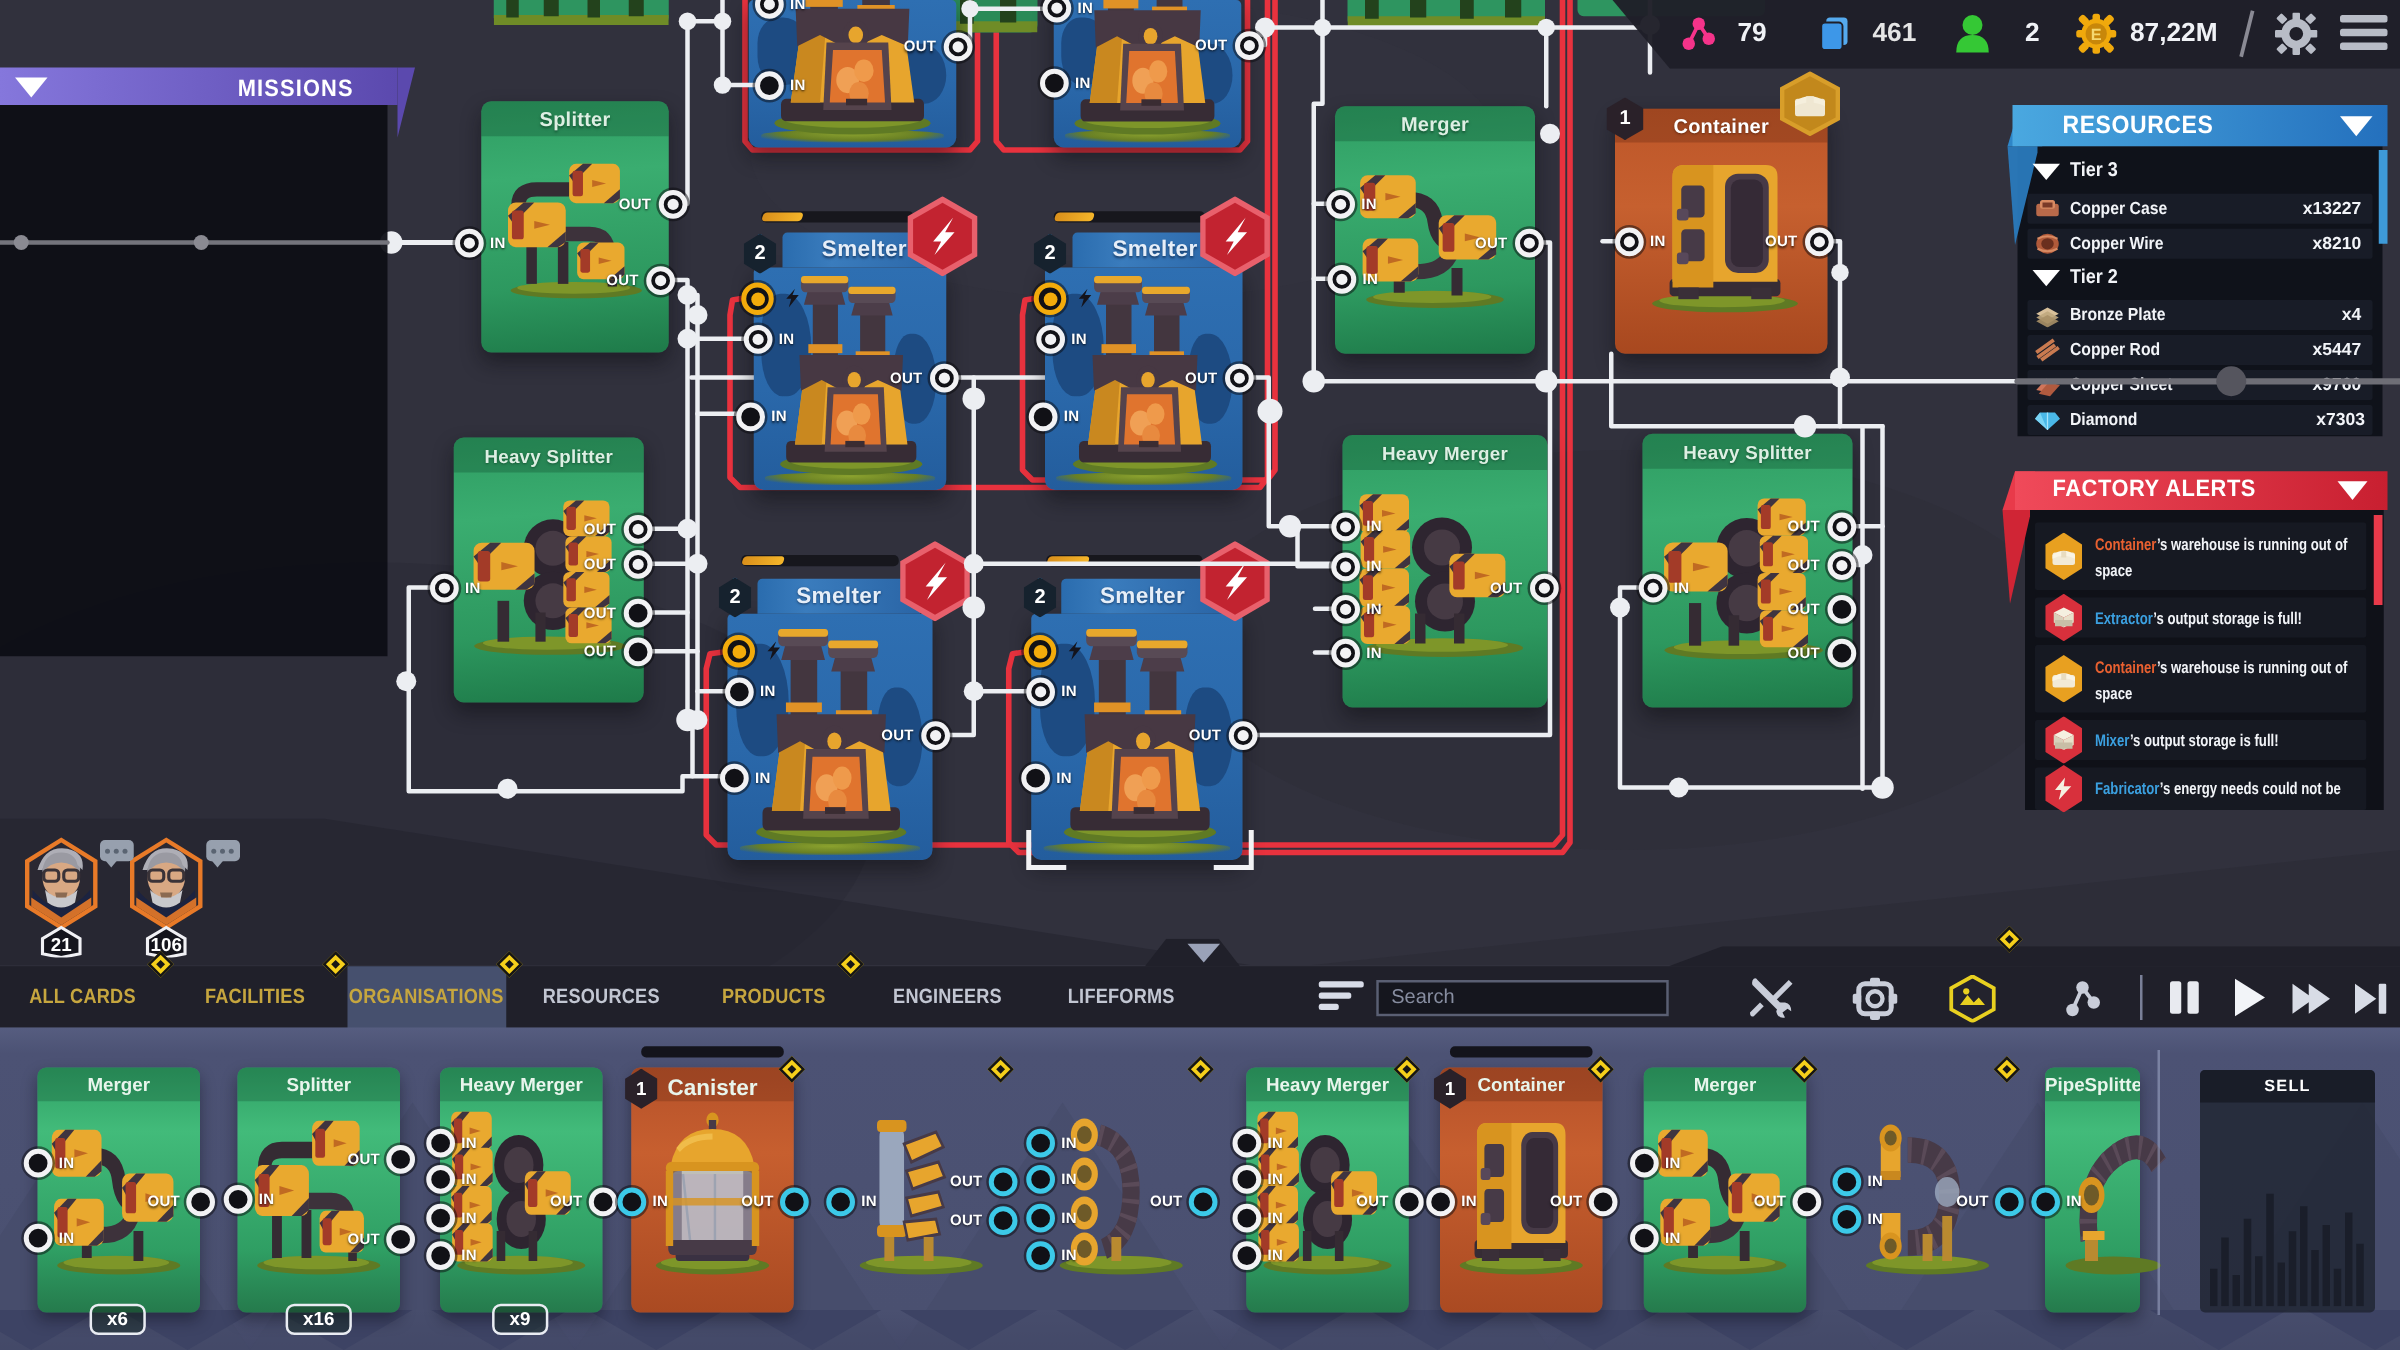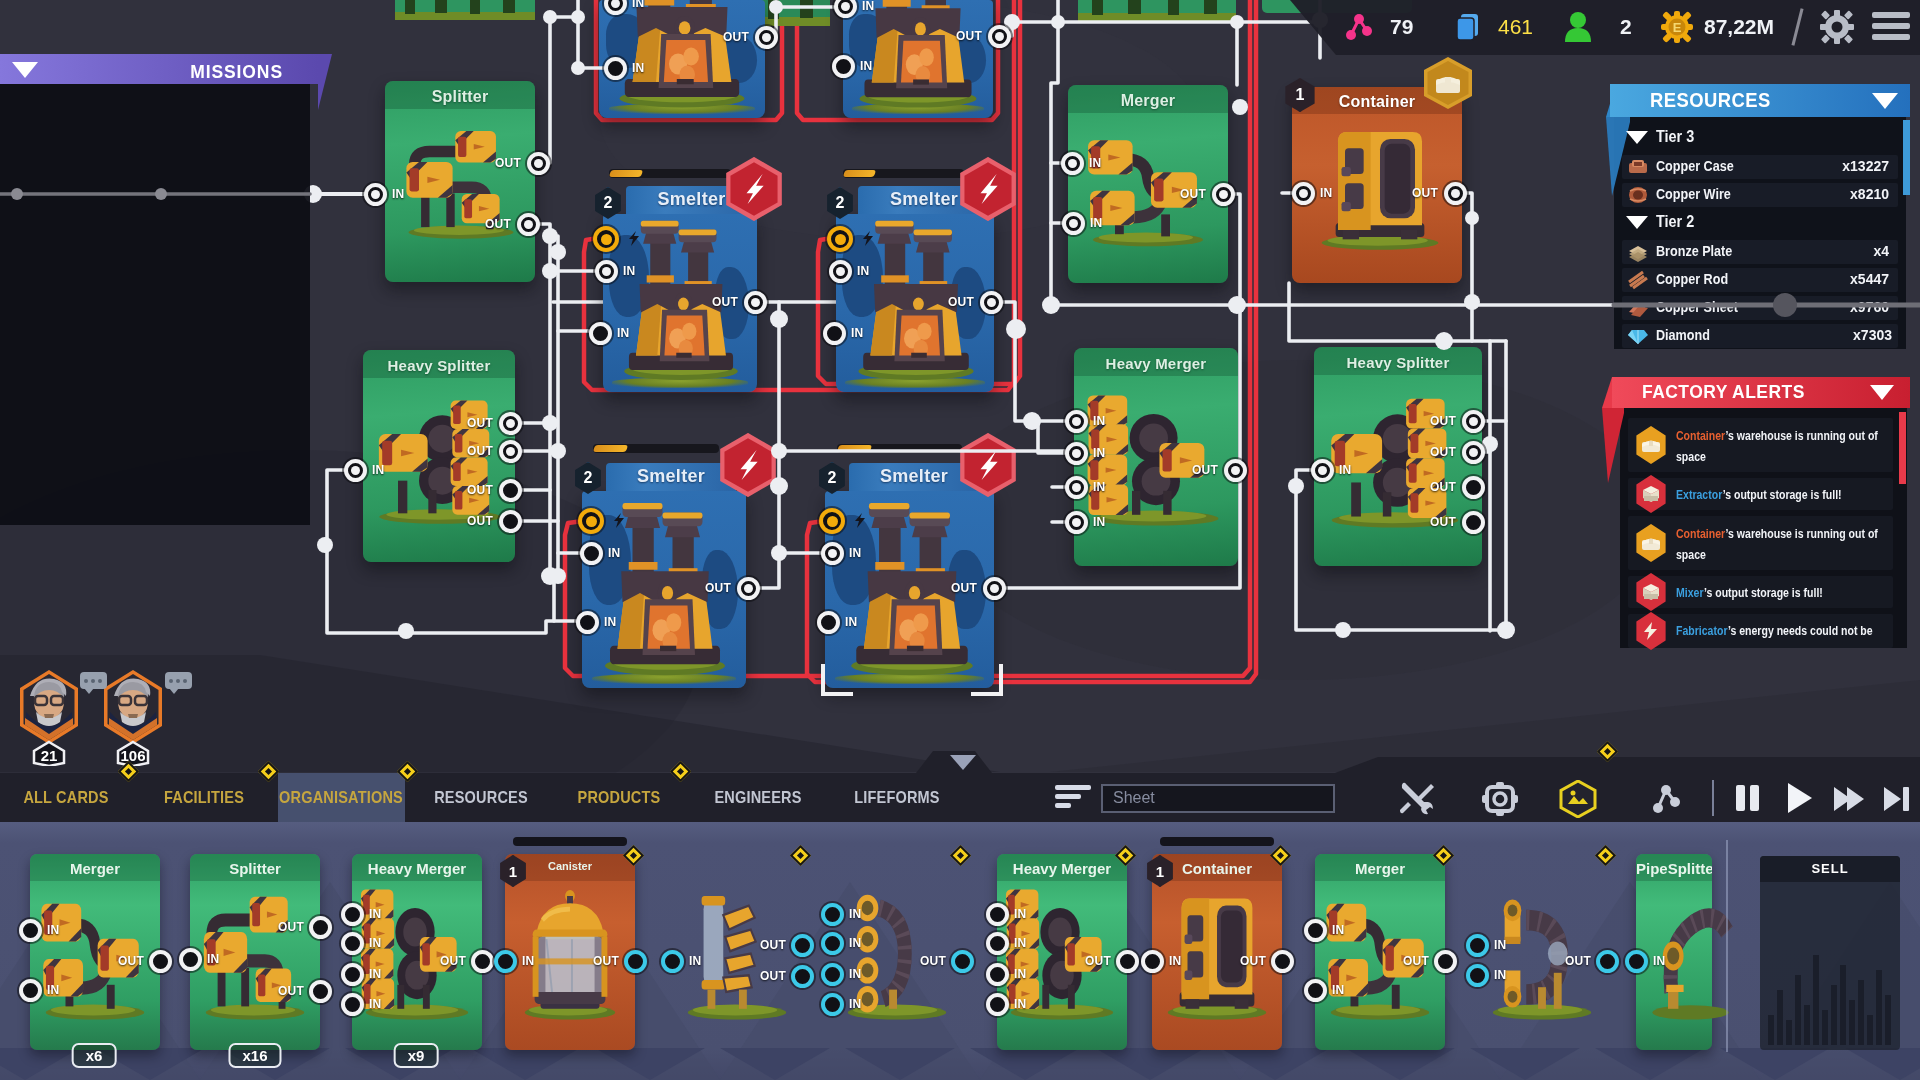--- a/index.html
+++ b/index.html
@@ -747,21 +747,21 @@
       </g>
 <circle cx="9" cy="24" r="5" fill="#f5338a"></circle>
       <circle cx="17" cy="8" r="5" fill="#f5338a"></circle>
       <circle cx="25" cy="20" r="5" fill="#f5338a"></circle>
     </svg>
 <div class="abs" style="left:1390px;top:15px;color:#f0f2f6;font-weight:700;font-size:21px">79</div>
 <svg class="abs" style="left:1452px;top:11px" width="32" height="32">
       <rect x="9" y="3" width="17" height="22" rx="3" fill="#55aaee"></rect>
       <rect x="5" y="7" width="17" height="22" rx="3" fill="#3d97e8" stroke="#1f1f28" stroke-width="1.5"></rect>
     </svg>
-<div class="abs" style="left:1498px;top:15px;color:#fde047;font-weight:400;font-size:21px">461</div>
+<div class="abs" style="left:1498px;top:15px;color:#e5e5e5;font-weight:700;font-size:21px">461</div>
 <svg class="abs" style="left:1563px;top:10px" width="30" height="34">
       <circle cx="15" cy="10" r="8" fill="#35c835"></circle>
       <path d="M2 32 q0 -14 13 -14 q13 0 13 14 z" fill="#35c835"></path>
     </svg>
 <div class="abs" style="left:1620px;top:15px;color:#f0f2f6;font-weight:700;font-size:21px">2</div>
 <svg class="abs" style="left:1660px;top:10px" width="34" height="34" viewBox="0 0 34 34">
 <circle cx="17" cy="17" r="12" fill="#f0a90c"></circle>
 <g fill="#f0a90c">
         <rect x="14" y="1" width="6" height="8" rx="2"></rect>
         <rect x="14" y="25" width="6" height="8" rx="2"></rect>
@@ -855,21 +855,21 @@
 <div class="dmd" style="left:121px;top:764px"></div>
 <div class="dmd" style="left:261px;top:764px"></div>
 <div class="dmd" style="left:400px;top:764px"></div>
 <div class="dmd" style="left:673px;top:764px"></div>
 <div class="dmd" style="left:1600px;top:744px"></div>
 <div class="abs" style="left:1055px;top:785px;width:36px;height:26px">
       <div style="height:5px;background:#d8dce8;border-radius:2px;width:36px"></div>
       <div style="height:5px;background:#d8dce8;border-radius:2px;width:26px;margin:4px 0 0 0"></div>
       <div style="height:5px;background:#d8dce8;border-radius:2px;width:16px;margin-top:4px"></div>
     </div>
-<div class="abs" style="left:1101px;top:784px;width:234px;height:29px;background:#15161e;border:2px solid #5a5f73;color:#878da0;font-size:16px;padding:3px 0 0 10px">Sheet</div>
+<div class="abs" style="left:1101px;top:784px;width:234px;height:29px;background:#15161e;border:2px solid #5a5f73;color:#878da0;font-size:16px;padding:3px 0 0 10px">Search</div>
 <svg class="abs ic" style="left:1398px;top:782px" width="38" height="34" viewBox="0 0 38 34">
 <g fill="#c9cdd9">
         <path d="M8 2 L28 22 l-4 4 L4 6 q-1 -3 1 -5 q2 -1 3 1 z"></path>
 <path d="M30 20 q5 1 5 7 l-3 -2 l-4 3 l2 4 q-6 1 -7 -5 l3 -7 z"></path>
 <path d="M33 2 l3 3 L22 19 l-3 -3 z"></path>
         <path d="M2 28 l8 -8 l3 3 l-8 8 q-3 1 -3 -3 z"></path>
       </g>
     </svg>
 <svg class="abs ic" style="left:1482px;top:782px" width="36" height="34" viewBox="0 0 36 34">
 <g fill="#c9cdd9">
@@ -943,21 +943,21 @@
 <svg class="abs" style="left:196px;top:884px" width="118" height="144" viewBox="0 0 120 120" preserveAspectRatio="none">
       <use href="#m-splitter"></use>
     </svg>
 <div class="hcard hg" style="left:352px;top:854px;width:130px;height:196px">
       <div class="ttl" style="font-size:15px">Heavy Merger</div>
     </div>
 <svg class="abs" style="left:358px;top:884px" width="118" height="144" viewBox="0 0 120 120" preserveAspectRatio="none">
       <use href="#m-heavym"></use>
     </svg>
 <div class="hcard ho" style="left:505px;top:854px;width:130px;height:196px">
-      <div class="ttl" style="font-size:11px">Canister</div>
+      <div class="ttl" style="font-size:18px">Canister</div>
     </div>
 <svg class="abs" style="left:511px;top:884px" width="118" height="144" viewBox="0 0 120 120" preserveAspectRatio="none">
       <use href="#m-canister"></use>
     </svg>
 <svg class="abs" style="left:678px;top:884px" width="118" height="144" viewBox="0 0 120 120" preserveAspectRatio="none">
       <use href="#m-hpipes"></use>
     </svg>
 <svg class="abs" style="left:838px;top:884px" width="118" height="144" viewBox="0 0 120 120" preserveAspectRatio="none">
       <use href="#m-hpipem"></use>
     </svg>

